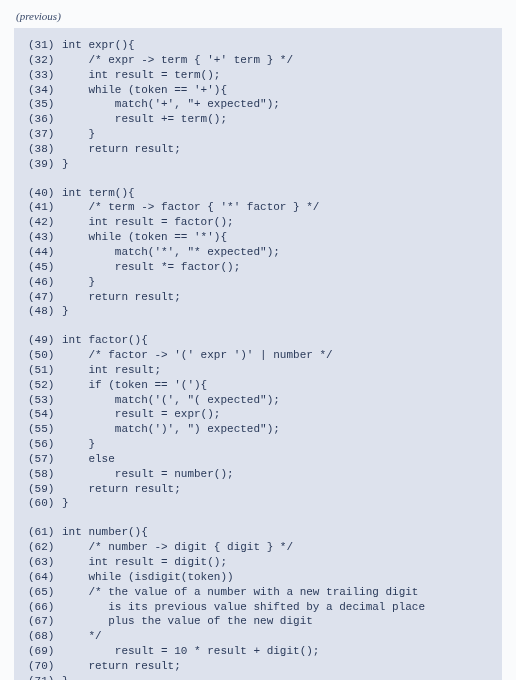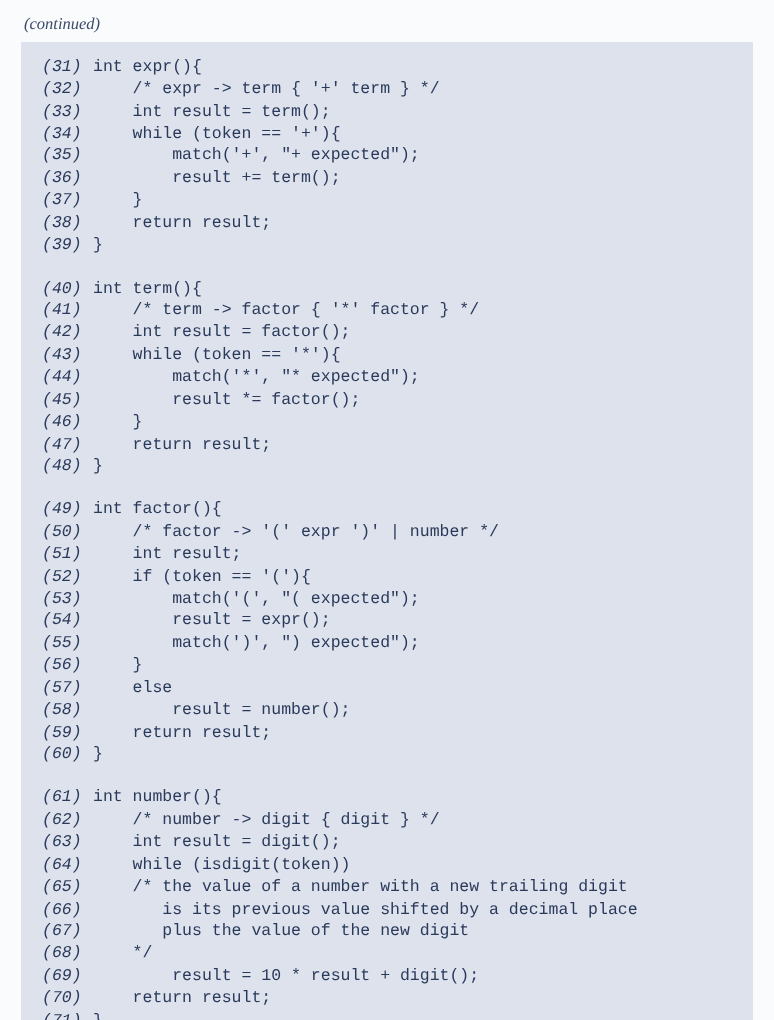--- a/index.html
+++ b/index.html
@@ -23,21 +23,21 @@
     background: #dde2ed;
     padding: 10px 10px 6px 14px;
     font-family: 'Courier New', Courier, monospace;
     font-size: 11px;
     line-height: 1.35;
     color: #2a3a5a;
     white-space: pre;
     margin-bottom: 16px;
   }
   .code-line { display: block; }
-  .lineno { display: inline-block; width: 34px; font-style: italic; }
+  .lineno { display: inline-block; width: 34px; }
   .block-gap { height: 14px; }
 </style>
 </head>
 <body>
 
-<div class="continued">(continued)</div>
+<div class="continued">(previous)</div>
 
 <div class="code-block" id="code-listing"><span class="code-line"><span class="lineno">(31)</span>int expr(){</span><span class="code-line"><span class="lineno">(32)</span>    /* expr -&gt; term { '+' term } */</span><span class="code-line"><span class="lineno">(33)</span>    int result = term();</span><span class="code-line"><span class="lineno">(34)</span>    while (token == '+'){</span><span class="code-line"><span class="lineno">(35)</span>        match('+', "+ expected");</span><span class="code-line"><span class="lineno">(36)</span>        result += term();</span><span class="code-line"><span class="lineno">(37)</span>    }</span><span class="code-line"><span class="lineno">(38)</span>    return result;</span><span class="code-line"><span class="lineno">(39)</span>}</span><span class="block-gap" style="display:block"></span><span class="code-line"><span class="lineno">(40)</span>int term(){</span><span class="code-line"><span class="lineno">(41)</span>    /* term -&gt; factor { '*' factor } */</span><span class="code-line"><span class="lineno">(42)</span>    int result = factor();</span><span class="code-line"><span class="lineno">(43)</span>    while (token == '*'){</span><span class="code-line"><span class="lineno">(44)</span>        match('*', "* expected");</span><span class="code-line"><span class="lineno">(45)</span>        result *= factor();</span><span class="code-line"><span class="lineno">(46)</span>    }</span><span class="code-line"><span class="lineno">(47)</span>    return result;</span><span class="code-line"><span class="lineno">(48)</span>}</span><span class="block-gap" style="display:block"></span><span class="code-line"><span class="lineno">(49)</span>int factor(){</span><span class="code-line"><span class="lineno">(50)</span>    /* factor -&gt; '(' expr ')' | number */</span><span class="code-line"><span class="lineno">(51)</span>    int result;</span><span class="code-line"><span class="lineno">(52)</span>    if (token == '('){</span><span class="code-line"><span class="lineno">(53)</span>        match('(', "( expected");</span><span class="code-line"><span class="lineno">(54)</span>        result = expr();</span><span class="code-line"><span class="lineno">(55)</span>        match(')', ") expected");</span><span class="code-line"><span class="lineno">(56)</span>    }</span><span class="code-line"><span class="lineno">(57)</span>    else</span><span class="code-line"><span class="lineno">(58)</span>        result = number();</span><span class="code-line"><span class="lineno">(59)</span>    return result;</span><span class="code-line"><span class="lineno">(60)</span>}</span><span class="block-gap" style="display:block"></span><span class="code-line"><span class="lineno">(61)</span>int number(){</span><span class="code-line"><span class="lineno">(62)</span>    /* number -&gt; digit { digit } */</span><span class="code-line"><span class="lineno">(63)</span>    int result = digit();</span><span class="code-line"><span class="lineno">(64)</span>    while (isdigit(token))</span><span class="code-line"><span class="lineno">(65)</span>    /* the value of a number with a new trailing digit</span><span class="code-line"><span class="lineno">(66)</span>       is its previous value shifted by a decimal place</span><span class="code-line"><span class="lineno">(67)</span>       plus the value of the new digit</span><span class="code-line"><span class="lineno">(68)</span>    */</span><span class="code-line"><span class="lineno">(69)</span>        result = 10 * result + digit();</span><span class="code-line"><span class="lineno">(70)</span>    return result;</span><span class="code-line"><span class="lineno">(71)</span>}</span></div>
 
 </body></html>

